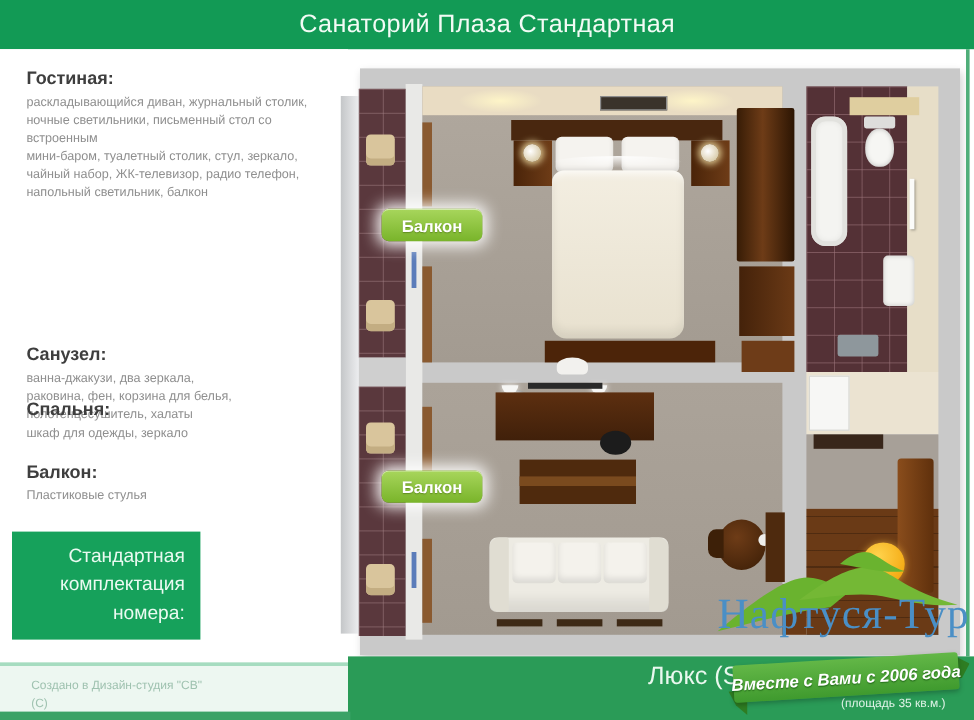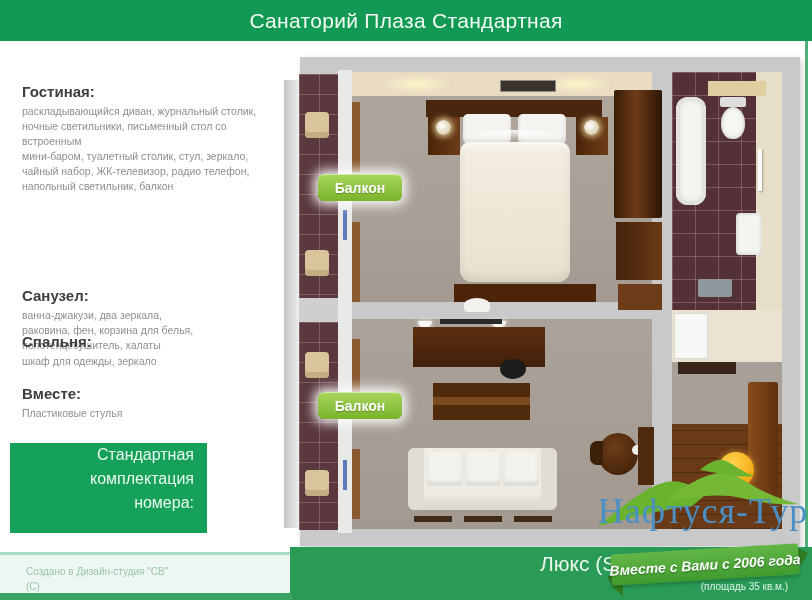--- a/index.html
+++ b/index.html
@@ -9,24 +9,24 @@
 
   
   .header { position:absolute; left:0; top:0; width:812px; height:41px; background:#129a55; display:flex; align-items:center; justify-content:center; }
   .header .title { color:#f2fbf5; font-size:21px; letter-spacing:.3px; }
 
   
   .sidebar { position:absolute; left:0; top:41px; width:290px; height:512px; background:#fff; }
   .section { position:absolute; left:22px; width:256px; }
   .section h3 { font-size:15px; color:#3e3e3e; font-weight:bold; margin-bottom:4px; }
   .section .body { font-size:10.5px; color:#8f8f8f; line-height:1.42; white-space:pre-line; }
-  .s0 { top:42px; } .s1 { top:138px; } .s2 { top:222px;margin-top:24px; } .s3 { top:292px; } .s4 { top:344px; }
-
-  .std-box { position:absolute; left:10px; top:443px; width:197px; height:90px; background:#16a15b;
-             display:flex; justify-content:flex-end; }
+  .s0 { top:16px; } .s1 { top:138px; } .s2 { top:222px;margin-top:24px; } .s3 { top:292px; } .s4 { top:344px; }
+
+  .std-box { position:absolute; left:10px; top:443px; width:157px; height:90px; background:#16a15b;
+             display:flex; align-items:center; justify-content:flex-end; }
   .std-box .txt { color:#eafaf1; font-size:16px; line-height:1.5; text-align:right; padding-right:13px; width:150px; }
 
   
   .credits-strip { position:absolute; left:0; top:552px; width:290px; height:48px; background:#edf7f1; border-top:3px solid #a6dcc0; }
   .credits { position:absolute; left:26px; top:9px; width:152px; color:#9fc2b0; font-size:10px; line-height:1.5; }
   .credits .l2 { text-align:right; }
   .credits-bottom-bar { position:absolute; left:0; top:593px; width:292px; height:7px; background:#3ba266; }
 
   
   .bottom-bar { position:absolute; left:290px; top:547px; width:522px; height:53px; background:#2a9b57; }
@@ -163,21 +163,21 @@
       <h3>Санузел:</h3>
       <div class="body">ванна-джакузи, два зеркала,
 раковина, фен, корзина для белья,
 полотенцесушитель, халаты</div>
     </div>
     <div class="section s3">
       <h3>Спальня:</h3>
       <div class="body">шкаф для одежды, зеркало</div>
     </div>
     <div class="section s4">
-      <h3>Вместе:</h3>
+      <h3>Балкон:</h3>
       <div class="body">Пластиковые стулья</div>
     </div>
   </div>
 
   <div class="std-box">
     <div class="txt">Стандартная комплектация номера:</div>
   </div>
 
   <div class="plan">
     <div class="window-band">

